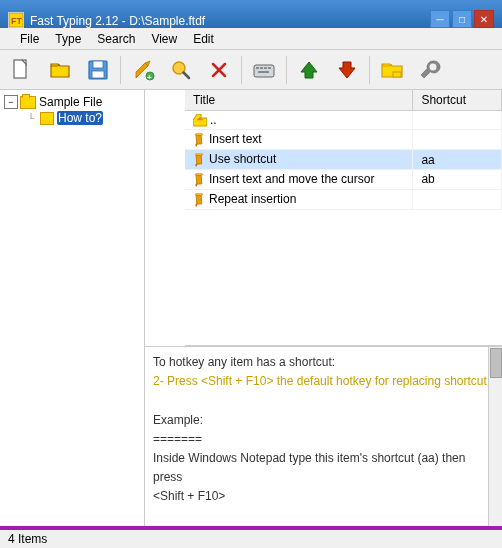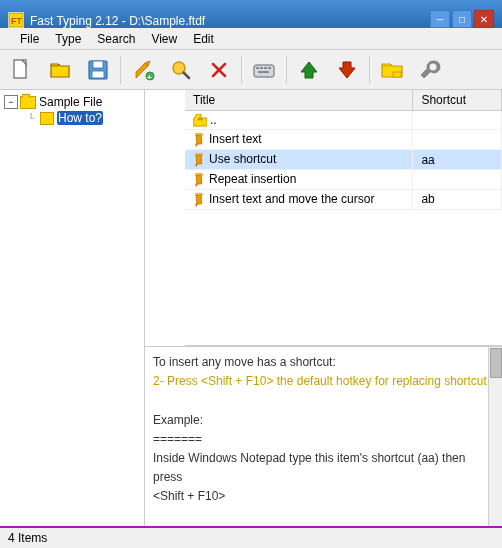--- a/index.html
+++ b/index.html
@@ -256,21 +256,21 @@
       height: 30px;
       background: #c0c0c0;
       border: 1px solid #a0a0a0;
       margin: 1px;
     }
 
     
     .status-bar {
       height: 22px;
       background: #f0f0f0;
-      border-top: 2px solid #a21caf;
+      border-top: 4px solid #a21caf;
       display: flex;
       align-items: center;
       padding: 0 8px;
       font-size: 12px;
       color: #000;
     }
   </style>
 </head>
 <body>
 
@@ -438,38 +438,38 @@
       <rect x="3.5" y="2" width="5" height="9" fill="#e8a000" stroke="#c07000" stroke-width="0.8" transform="rotate(-5,6,7)"></rect>
       <polygon points="2,2 3.5,0 8.5,0 10,2" fill="#ffcc44" stroke="#c07000" stroke-width="0.5"></polygon>
     </svg></span>Use shortcut</td>
               <td>aa</td>
             </tr>
             <tr>
               <td><span><svg width="12" height="14" viewBox="0 0 12 14" style="vertical-align:middle;margin-right:4px;">
       <polygon points="2,12 4,14 4,10" fill="#c07000"></polygon>
       <rect x="3.5" y="2" width="5" height="9" fill="#e8a000" stroke="#c07000" stroke-width="0.8" transform="rotate(-5,6,7)"></rect>
       <polygon points="2,2 3.5,0 8.5,0 10,2" fill="#ffcc44" stroke="#c07000" stroke-width="0.5"></polygon>
-    </svg></span>Repeat insertion</td>
-              <td></td>
+    </svg></span>Insert text and move the cursor</td>
+              <td>ab</td>
             </tr>
             <tr>
               <td><span><svg width="12" height="14" viewBox="0 0 12 14" style="vertical-align:middle;margin-right:4px;">
       <polygon points="2,12 4,14 4,10" fill="#c07000"></polygon>
       <rect x="3.5" y="2" width="5" height="9" fill="#e8a000" stroke="#c07000" stroke-width="0.8" transform="rotate(-5,6,7)"></rect>
       <polygon points="2,2 3.5,0 8.5,0 10,2" fill="#ffcc44" stroke="#c07000" stroke-width="0.5"></polygon>
-    </svg></span>Insert text and move the cursor</td>
-              <td>ab</td>
+    </svg></span>Repeat insertion</td>
+              <td></td>
             </tr>
           </tbody>
       </table>
     </div>
 
     <div class="description-area">
       <div id="desc-content">
-          <div>To insert any move has a shortcut:</div>
+          <div>To hotkey any item has a shortcut:</div>
           <div style="color: rgb(200, 160, 0);">2- Press &lt;Shift + F10&gt; the default hotkey for replacing shortcut.</div>
           <div>&nbsp;</div>
           <div>Example:</div>
           <div>=======</div>
           <div>Inside Windows Notepad type this item's shortcut (aa) then press</div>
           <div>&lt;Shift + F10&gt;</div>
         </div>
       <div class="desc-scrollbar">
         <div class="desc-scrollbar-thumb"></div>
       </div>

